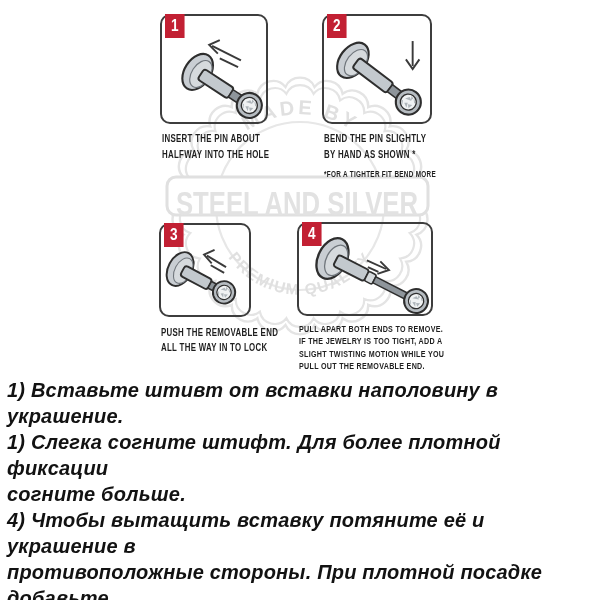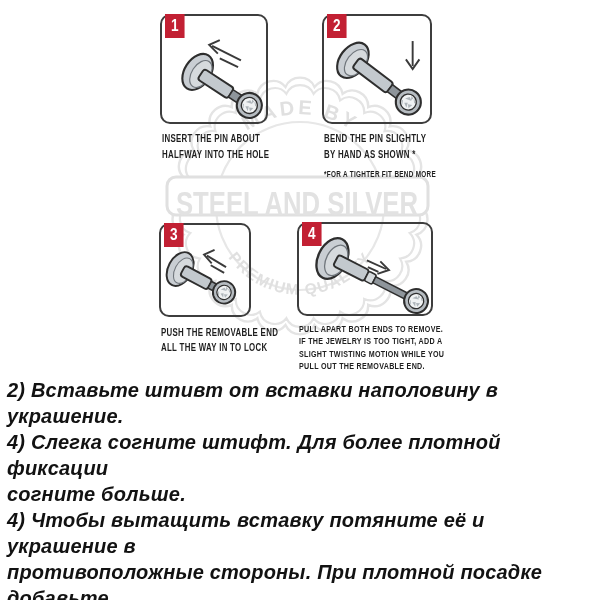--- a/index.html
+++ b/index.html
@@ -157,21 +157,21 @@
     <div class="capline">ALL THE WAY IN TO LOCK</div>
   </div>
   <div class="cap c4">
     <div class="capline">PULL APART BOTH ENDS TO REMOVE.</div>
     <div class="capline">IF THE JEWELRY IS TOO TIGHT,  ADD A</div>
     <div class="capline">SLIGHT TWISTING MOTION WHILE YOU</div>
     <div class="capline">PULL OUT THE REMOVABLE END.</div>
   </div>
 
   <div class="ru">
-    <div class="ru-item">2) Вставьте штивт от вставки наполовину в украшение.</div>
-    <div class="ru-item">4) Слегка согните штифт. Для более плотной фиксации
+    <div class="ru-item">1) Вставьте штивт от вставки наполовину в украшение.</div>
+    <div class="ru-item">1) Слегка согните штифт. Для более плотной фиксации
 согните больше.</div>
     <div class="ru-item">4) Чтобы вытащить вставку потяните её и украшение в
 противоположные стороны. При плотной посадке добавьте
 скручивающее движение.</div>
   </div>
 
 </div>
 
 </body></html>

